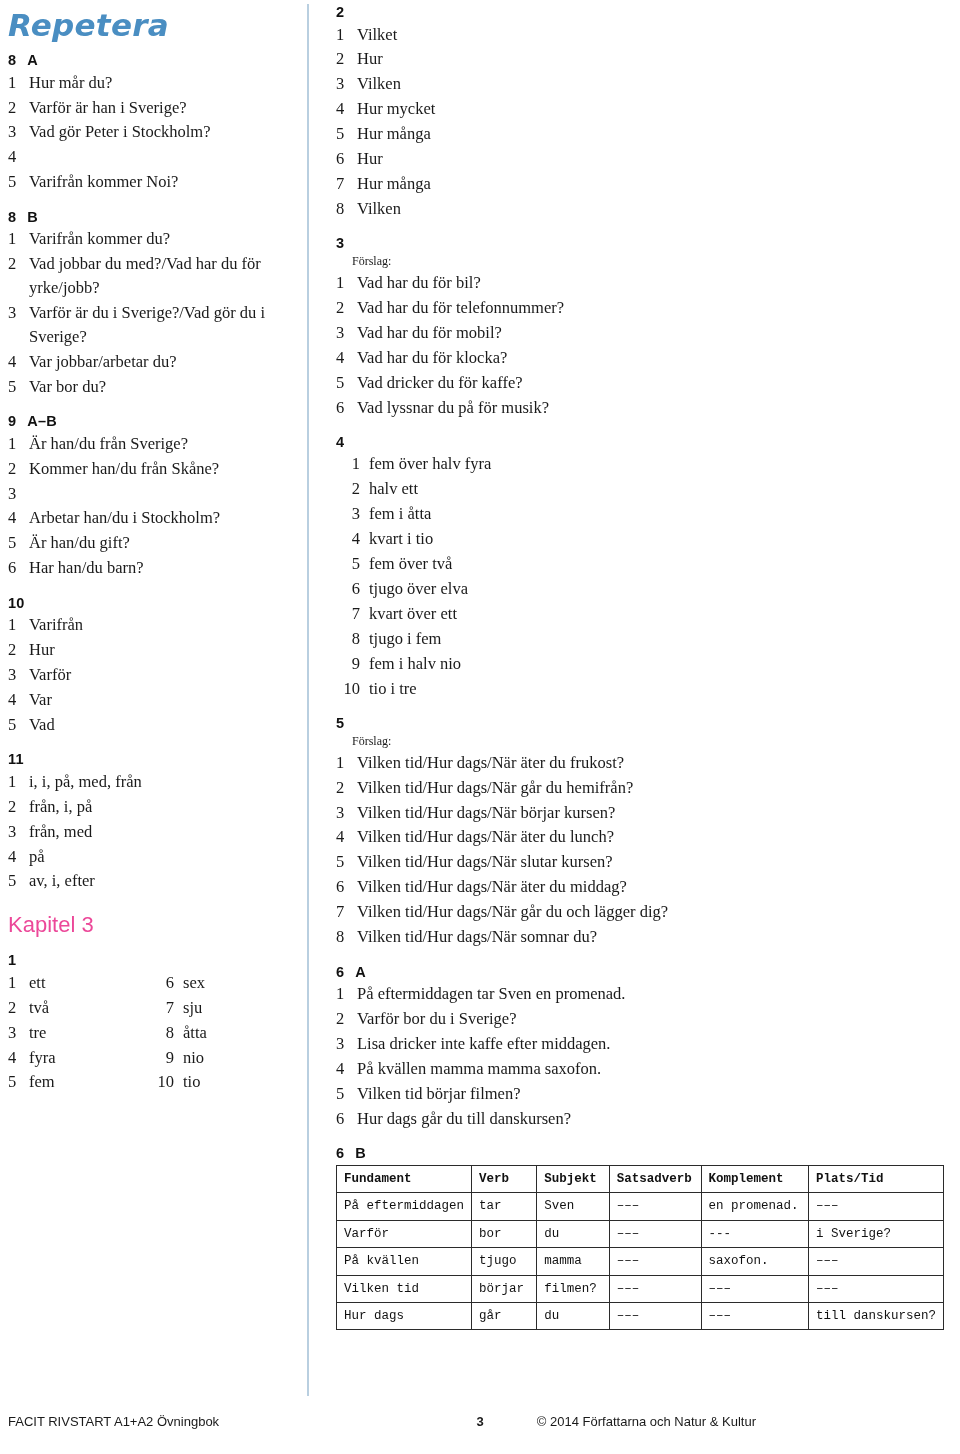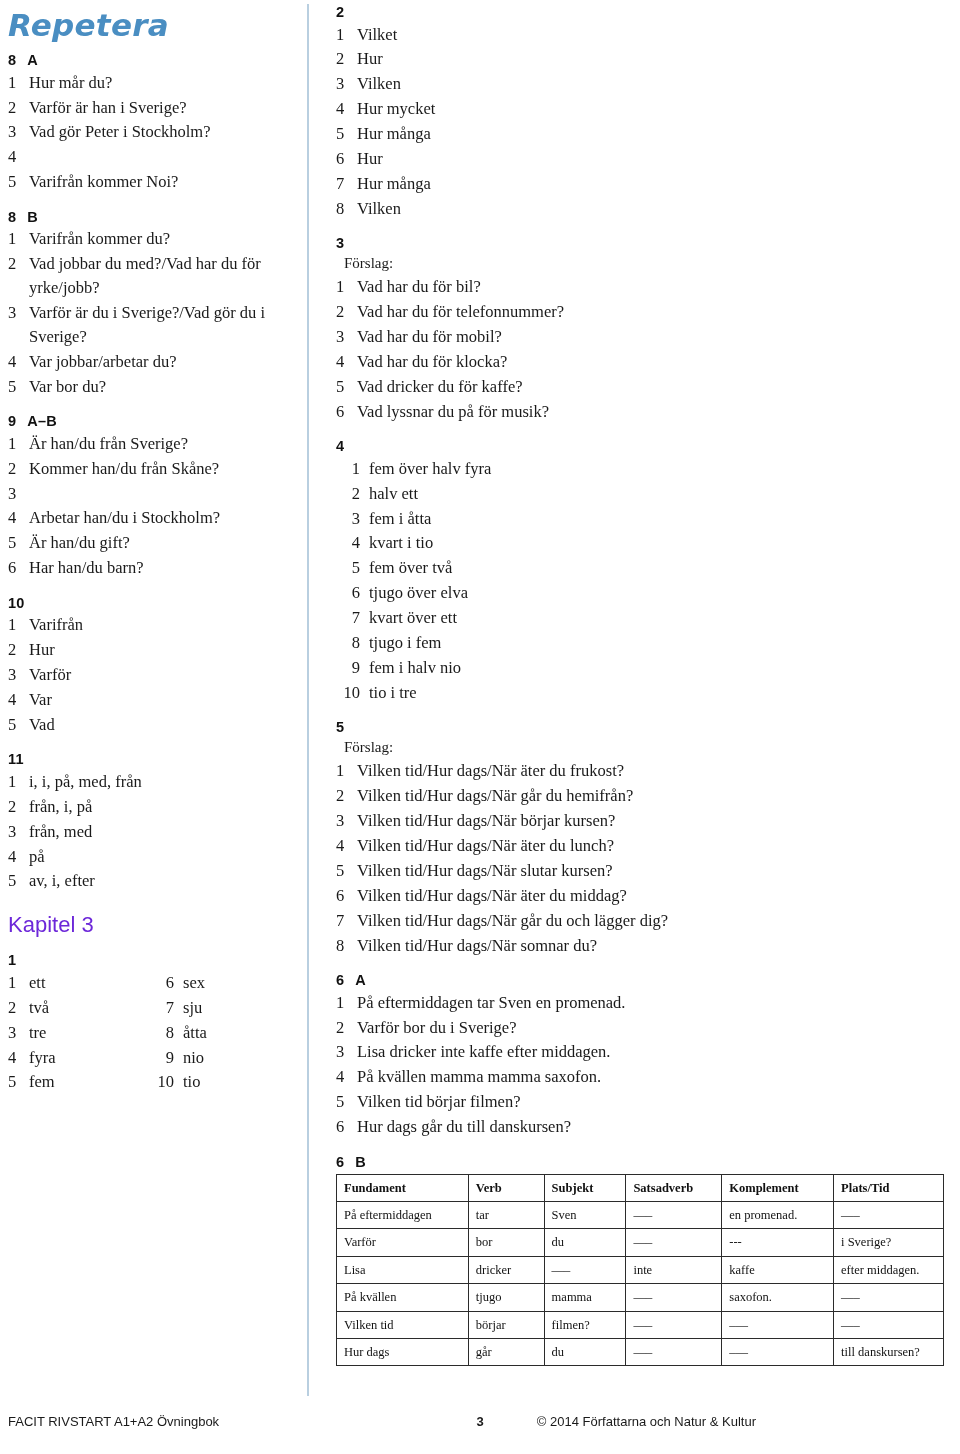--- a/index.html
+++ b/index.html
@@ -55,42 +55,42 @@
     font-size: 31px;
     letter-spacing: 0.3px;
     color: #4a8ec2;
     margin: 8px 0 10px 0;
     line-height: 1.1;
   }
   .chapter-head {
     font-family: "Liberation Sans", "DejaVu Sans", sans-serif;
     font-weight: 400;
     font-size: 22px;
-    color: #6d28d9;
+    color: #ec4899;
     margin: 18px 0 3px 0;
     line-height: 1.2;
   }
 
   .ex-head {
     font-family: "Liberation Sans", "DejaVu Sans", sans-serif;
     font-weight: 700;
     font-size: 14.5px;
     color: #111;
     margin: 14px 0 2px 0;
     letter-spacing: 0.2px;
   }
   .ex-head .sub {
     margin-left: 11px;
   }
   .sec-first { margin-top: 4px; }
 
   .forslag {
-    font-size: 15px;
+    font-size: 12px;
     line-height: 1.42;
-    margin: 0 0 0 8px;
+    margin: 0 0 0 16px;
     padding-left: 0;
   }
 
   
   ol.items {
     list-style: none;
     margin: 0;
     padding: 0;
     font-size: 16.5px;
     line-height: 1.45;
@@ -127,21 +127,21 @@
     width: 24px;
     text-align: right;
     margin-right: 9px;
   }
 
   
   table.grammar {
     border-collapse: collapse;
     width: 608px;
     margin-top: 4px;
-    font-family: Liberation Serif, serif;
+    font-family: Liberation Mono, monospace;
     font-size: 12.5px;
     color: #111;
   }
   table.grammar th,
   table.grammar td {
     border: 1px solid #2b2b2b;
     padding: 6px 7px 6px 7px;
     text-align: left;
     vertical-align: middle;
     line-height: 1.15;
@@ -571,28 +571,20 @@
           </tr>
           <tr>
             <td>Varför</td>
             <td>bor</td>
             <td>du</td>
             <td>–––</td>
             <td>---</td>
             <td>i Sverige?</td>
           </tr>
           <tr>
-            <td>Lisa</td>
-            <td>dricker</td>
-            <td>–––</td>
-            <td>inte</td>
-            <td>kaffe</td>
-            <td>efter middagen.</td>
-          </tr>
-          <tr>
             <td>På kvällen</td>
             <td>tjugo</td>
             <td>mamma</td>
             <td>–––</td>
             <td>saxofon.</td>
             <td>–––</td>
           </tr>
           <tr>
             <td>Vilken tid</td>
             <td>börjar</td>

